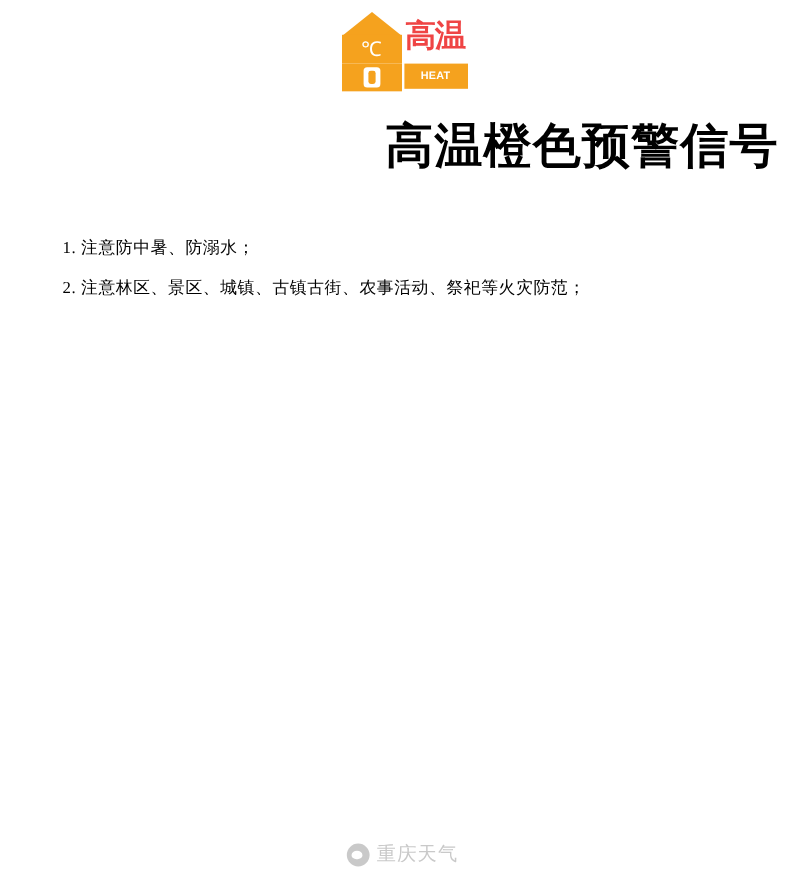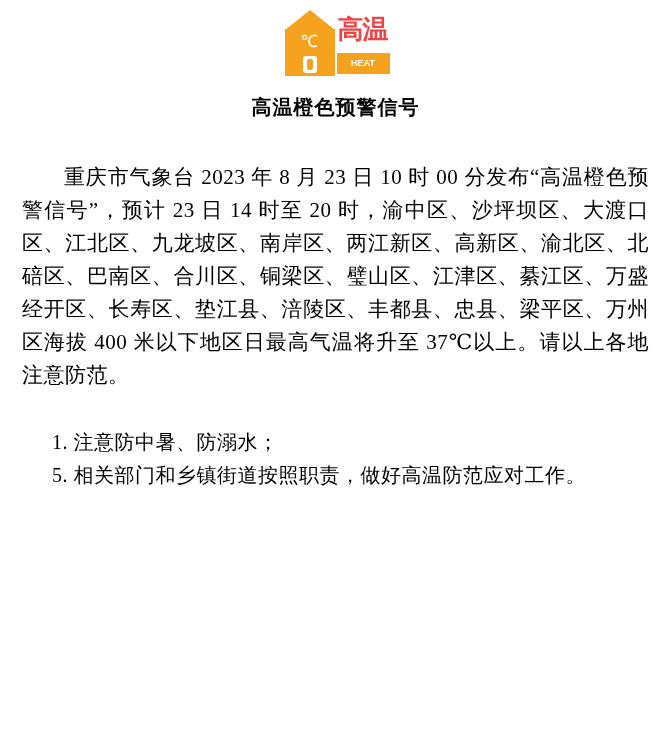--- a/index.html
+++ b/index.html
@@ -133,25 +133,25 @@
     font-family: "Liberation Sans", sans-serif;
     font-size: 9px;
     font-weight: bold;
     line-height: 21px;
     text-align: center;
     letter-spacing: 0.2px;
   }
 
   
   .title {
-    text-align: center;
-    font-size: 20px;
+    text-align: right;
+    font-size: 40px;
     font-weight: bold;
     letter-spacing: 1px;
-    margin: 6px 0 40px 0;
+    margin: 6px 0 8px 0;
     font-family: "Liberation Serif", "DejaVu Serif", serif;
   }
 
   
   .body-text {
     font-size: 21px;
     line-height: 33px;
     text-align: justify;
     letter-spacing: 0.5px;
   }
@@ -160,21 +160,21 @@
   }
   .gap {
     height: 34px;
   }
   .guide-head {
     font-size: 21px;
     line-height: 33px;
     letter-spacing: 0.5px;
   }
   .guide-item {
-    font-size: 20px;
+    font-size: 14px;
     line-height: 33px;
     text-indent: 30px;
     text-align: justify;
     letter-spacing: 0.5px;
   }
 
   
   .footer {
     position: absolute;
     left: 0;
@@ -228,22 +228,25 @@
       </div>
       <div class="logo-text">
         <div class="logo-cn">高温</div>
         <div class="logo-en">HEAT WAVE</div>
       </div>
     </div>
   </div>
 
   <div class="title">高温橙色预警信号</div>
 
-  <div class="body-text indent2">重庆市气象台 2023 年 8 月 23 日 10 时 00 分发布“高温橙色预警信号”，预计 23 日 14 时至 20 时，渝中区、沙坪坝区、大渡口区、江北区、九龙坡区、南岸区、两江新区、高新区、渝北区、北碚区、巴南区、合川区、铜梁区、璧山区、江津区、綦江区、万盛经开区、长寿区、垫江县、涪陵区、丰都县、忠县、梁平区、万州区海拔 400 米以下地区日最高气温将升至 37℃以上。请以上各地注意防范。</div>
 
   <div class="gap"></div>
 
 
   <div class="guide-item">1. 注意防中暑、防溺水；</div>
-  <div class="guide-item">5. 相关部门和乡镇街道按照职责，做好高温防范应对工作。</div>
-
+  <div class="guide-item">2. 注意林区、景区、城镇、古镇古街、农事活动、祭祀等火灾防范；</div>
+
+  <div class="footer">
+    <span class="weibo-icon"></span>
+    <span class="footer-label">重庆天气</span>
+  </div>
 
 </div>
 
 </body></html>

